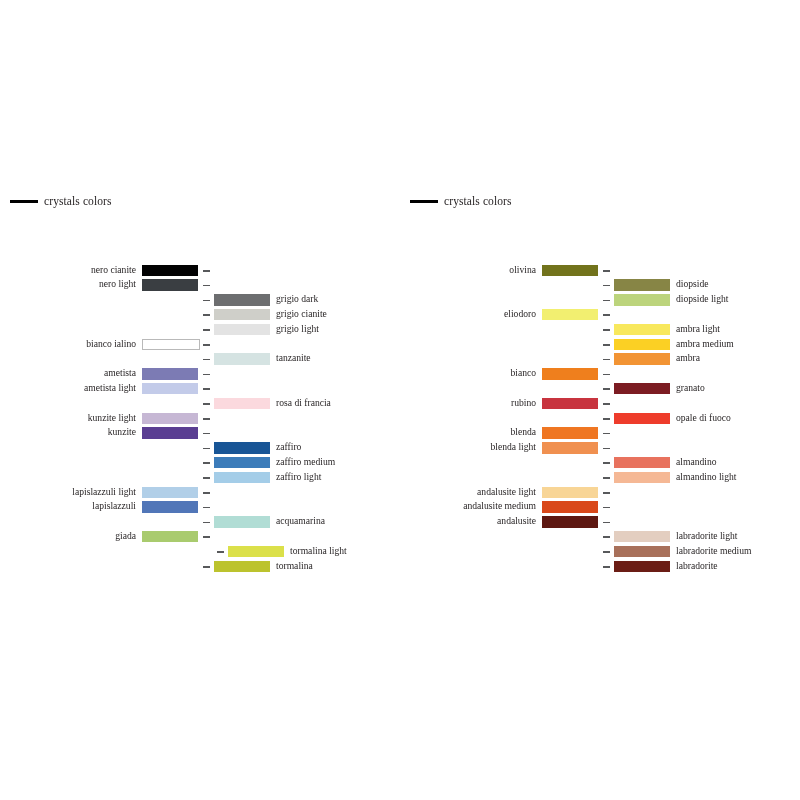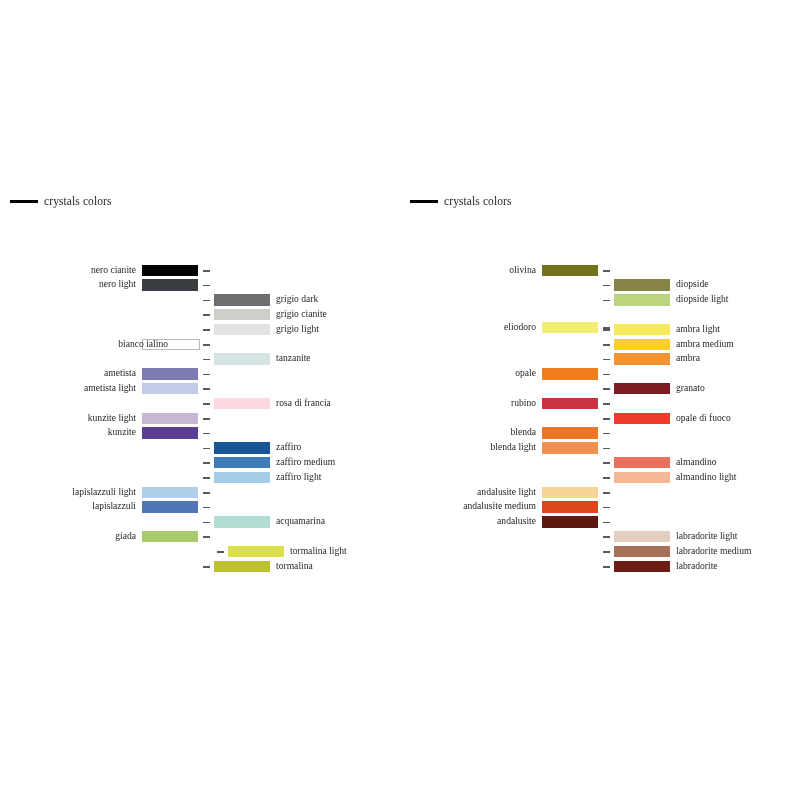--- a/index.html
+++ b/index.html
@@ -134,21 +134,21 @@
       <div class="row side-right" style="top: 307.4px;">
         <span class="tick"></span>
         <span class="chip" style="background: rgb(207, 207, 201);"></span>
         <span class="lbl right">grigio cianite</span>
       </div>
       <div class="row side-right" style="top: 322.2px;">
         <span class="tick"></span>
         <span class="chip" style="background: rgb(227, 227, 227);"></span>
         <span class="lbl right">grigio light</span>
       </div>
-      <div class="row side-left" style="top: 337px; padding-left: 32px;">
+      <div class="row side-left" style="top: 337px;">
         <span class="tick"></span>
         <span class="chip outlined" style="background: rgb(255, 255, 255);"></span>
         <span class="lbl left">bianco ialino</span>
       </div>
       <div class="row side-right" style="top: 351.8px;">
         <span class="tick"></span>
         <span class="chip" style="background: rgb(213, 227, 226);"></span>
         <span class="lbl right">tanzanite</span>
       </div>
       <div class="row side-left" style="top: 366.6px;">
@@ -238,21 +238,21 @@
       <div class="row side-right" style="top: 277.8px;">
         <span class="tick"></span>
         <span class="chip" style="background: rgb(135, 133, 69);"></span>
         <span class="lbl right">diopside</span>
       </div>
       <div class="row side-right" style="top: 292.6px;">
         <span class="tick"></span>
         <span class="chip" style="background: rgb(188, 212, 124);"></span>
         <span class="lbl right">diopside light</span>
       </div>
-      <div class="row side-left" style="top: 307.4px; margin-top: 13px;">
+      <div class="row side-left" style="top: 307.4px;">
         <span class="tick"></span>
         <span class="chip" style="background: rgb(242, 239, 112);"></span>
         <span class="lbl left">eliodoro</span>
       </div>
       <div class="row side-right" style="top: 322.2px;">
         <span class="tick"></span>
         <span class="chip" style="background: rgb(248, 232, 93);"></span>
         <span class="lbl right">ambra light</span>
       </div>
       <div class="row side-right" style="top: 337px;">
@@ -261,21 +261,21 @@
         <span class="lbl right">ambra medium</span>
       </div>
       <div class="row side-right" style="top: 351.8px;">
         <span class="tick"></span>
         <span class="chip" style="background: rgb(242, 148, 52);"></span>
         <span class="lbl right">ambra</span>
       </div>
       <div class="row side-left" style="top: 366.6px;">
         <span class="tick"></span>
         <span class="chip" style="background: rgb(239, 127, 29);"></span>
-        <span class="lbl left">opale</span>
+        <span class="lbl left">bianco</span>
       </div>
       <div class="row side-right" style="top: 381.4px;">
         <span class="tick"></span>
         <span class="chip" style="background: rgb(124, 28, 34);"></span>
         <span class="lbl right">granato</span>
       </div>
       <div class="row side-left" style="top: 396.2px;">
         <span class="tick"></span>
         <span class="chip" style="background: rgb(200, 52, 63);"></span>
         <span class="lbl left">rubino</span>

